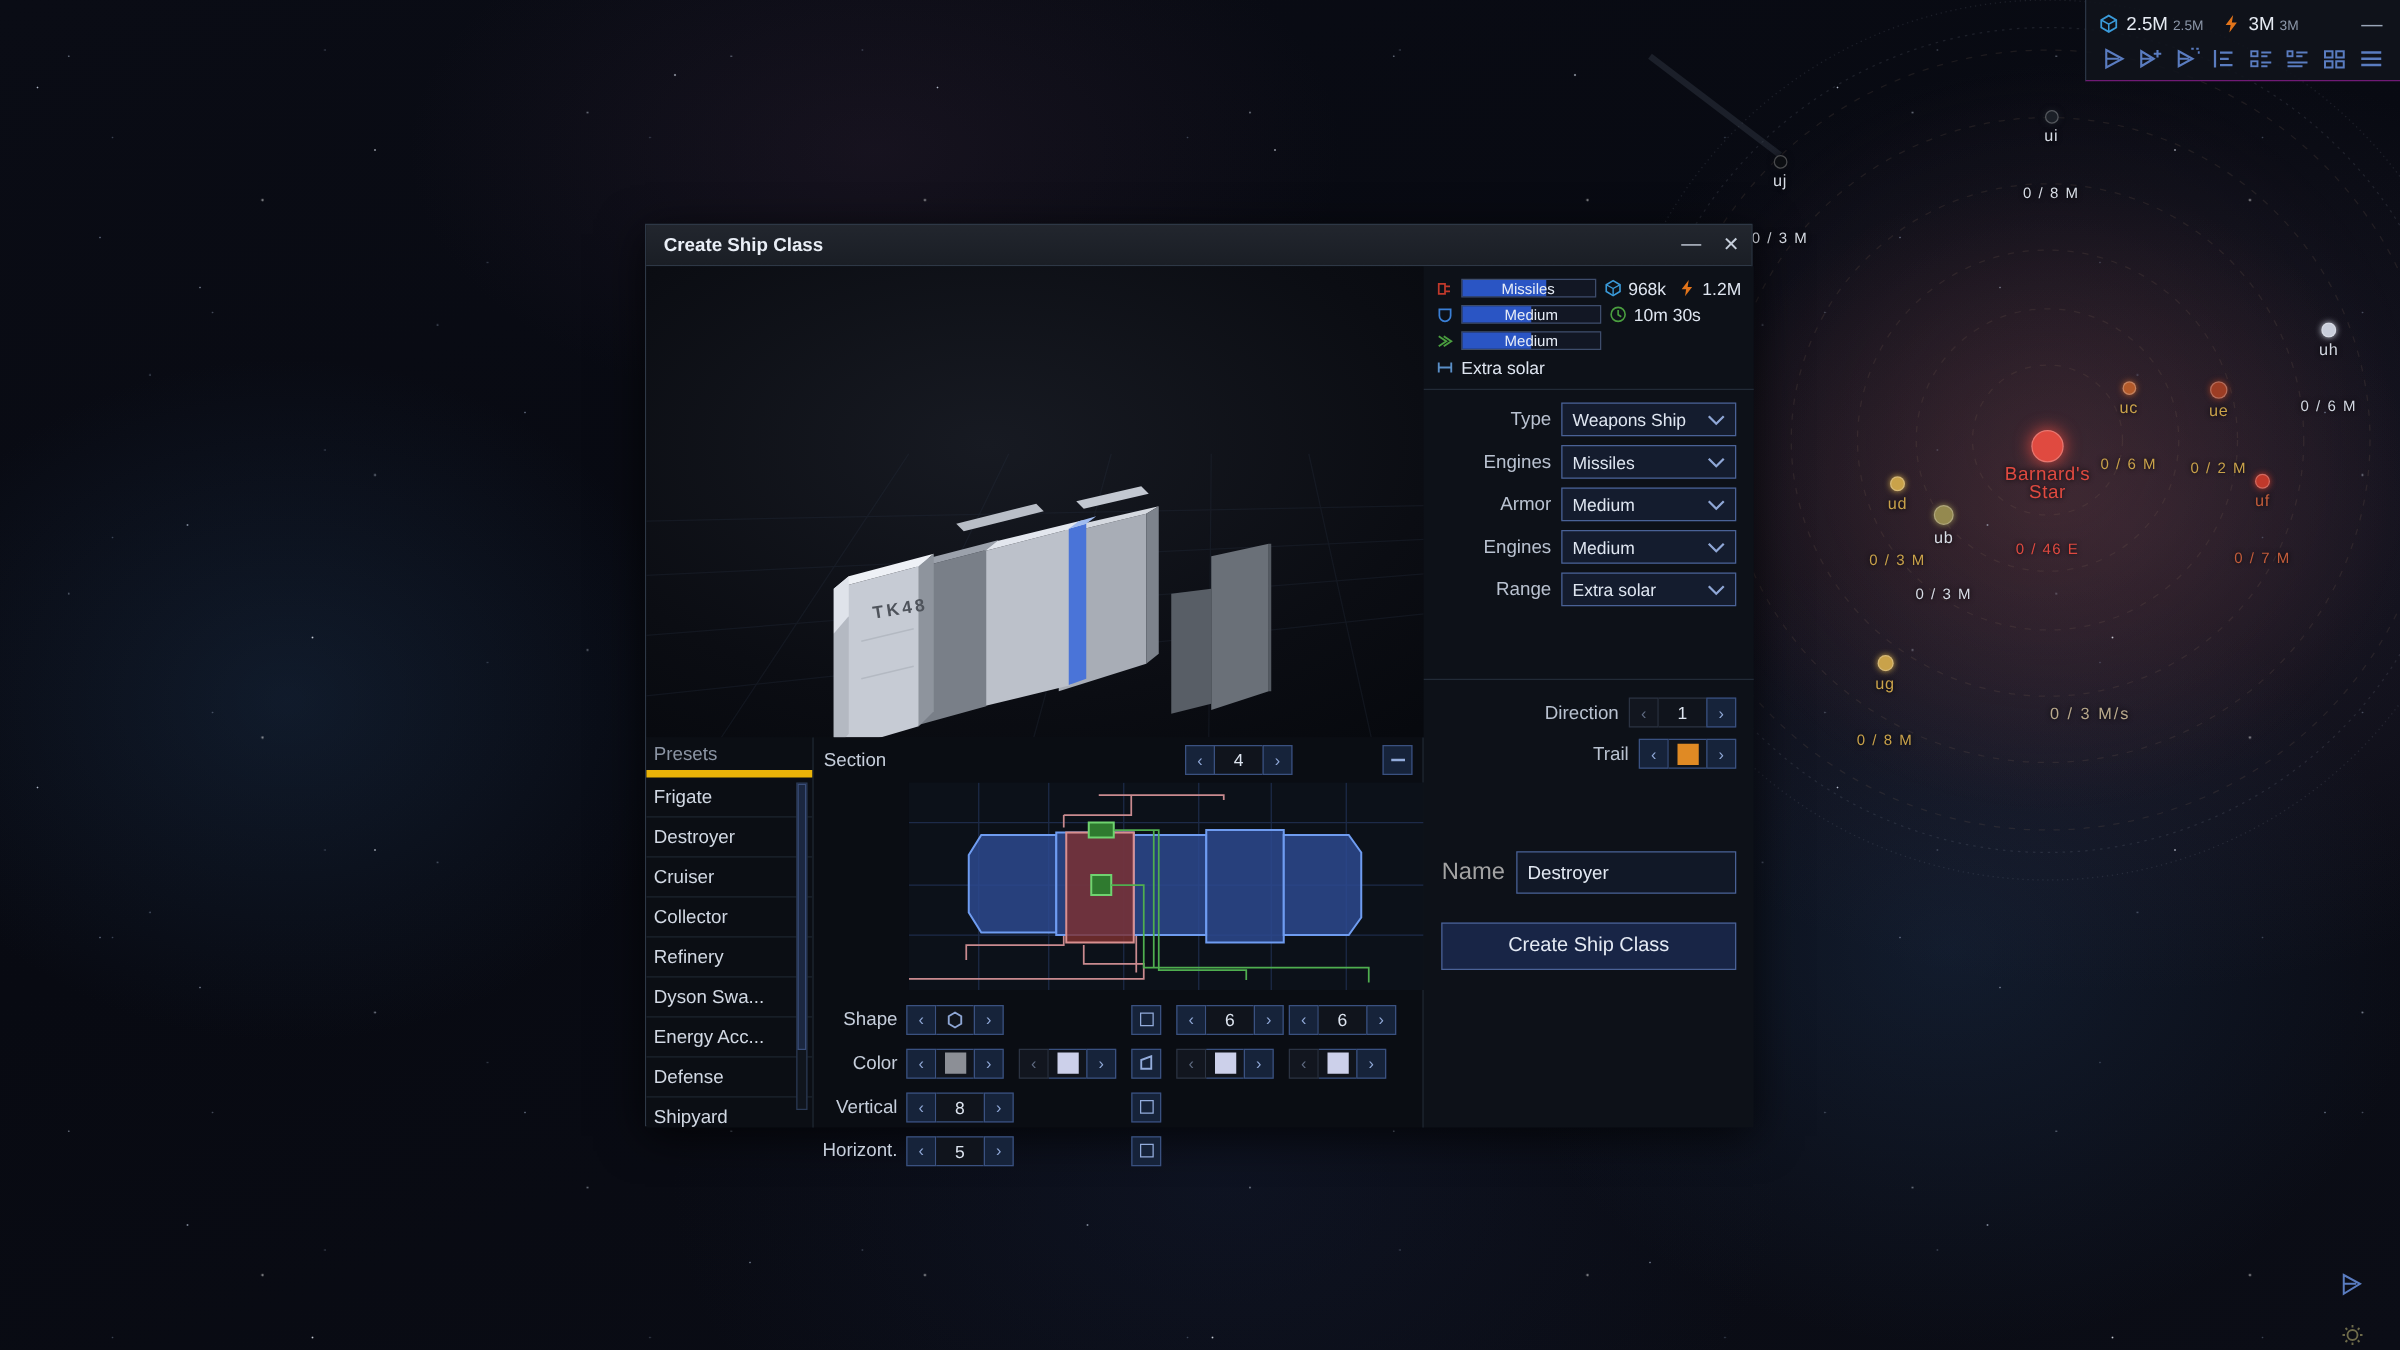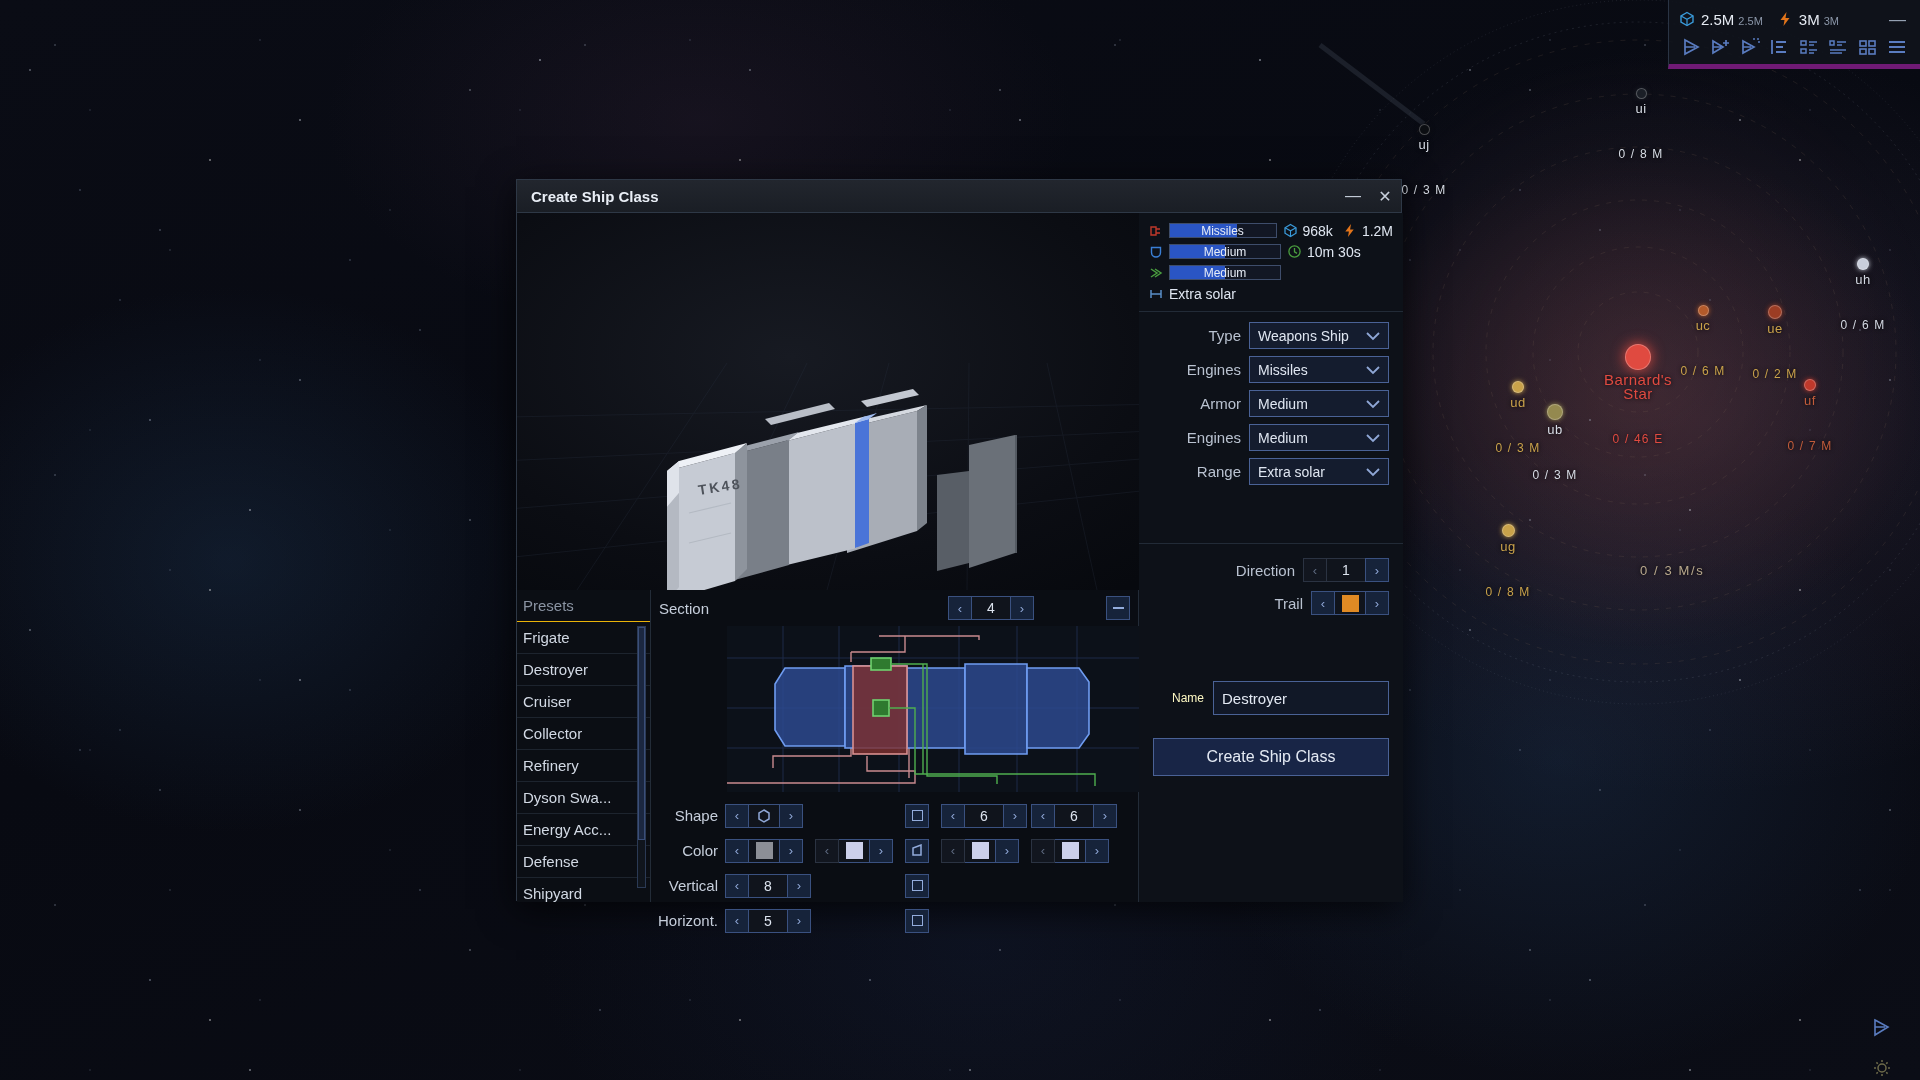--- a/index.html
+++ b/index.html
@@ -72,21 +72,21 @@
   .map-obj .val { line-height: 15px; font-size: 12px; letter-spacing: 1.2px; margin-top: 31px; }
   .map-obj.big .dot { width: 26px; height: 26px; }
   .map-obj.big .nm { font-size: 15px; }
   .speed-label { position: absolute; font-size: 13px; letter-spacing: 1.6px;
                  color: #b9a98c; text-shadow: 0 0 4px rgba(0,0,0,.9); }
 
   
   .hud {
     position: absolute; top: 0; right: 0; width: 252px;
     background: rgba(16,20,28,.86);
-    border-left: 1px solid #2a3444; border-bottom: 5px solid #701a75;
+    border-left: 1px solid #2a3444; border-bottom: 1px solid #701a75;
     padding: 6px 10px 4px;
   }
   .hud-res { display: flex; align-items: center; gap: 6px; height: 26px; }
   .hud-res .grp { display: flex; align-items: baseline; gap: 4px; }
   .hud-res .big { font-size: 15px; color: #e6ebf3; }
   .hud-res .sm { font-size: 11px; color: #8b96a8; }
   .hud-res .spacer { flex: 1; }
   .hud-min { color: #9aa6b8; font-size: 17px; line-height: 1; cursor: pointer; padding: 0 4px; }
   .hud-icons { display: flex; align-items: center; justify-content: space-between;
                padding: 5px 2px 3px; }
@@ -116,21 +116,21 @@
     overflow: hidden;
   }
   .grid-floor { position: absolute; inset: 0; opacity: .5; }
 
   
   .presets {
     position: absolute; left: 0; top: 377px; width: 134px; height: 312px;
     background: #0b0e14; border-right: 1px solid #232c38; overflow: hidden;
   }
   .presets-head { height: 32px; display: flex; align-items: center; padding-left: 6px;
-                  color: #8b94a3; font-size: 15px; border-bottom: 1px solid #eab308; }
+                  color: #8b94a3; font-size: 15px; border-bottom: 6px solid #eab308; }
   .preset-item { height: 32px; display: flex; align-items: center; padding-left: 6px;
                  color: #d2d9e4; font-size: 15px; border-bottom: 1px solid #1d242e; cursor: pointer; }
   .preset-scroll { position: absolute; right: 4px; top: 36px; width: 9px; height: 262px;
                    background: #10151d; border: 1px solid #2b3a55; }
   .preset-thumb { position: absolute; left: 0; top: 0; width: 100%; height: 82%;
                   background: #1b2740; border: 1px solid #3a4e79; cursor: pointer; }
 
   
   .section {
     position: absolute; left: 134px; top: 377px; width: 488px; height: 312px;
@@ -200,21 +200,21 @@
   .mid-divider { position: absolute; left: 0; top: 330px; width: 264px; height: 1px;
                  background: #222b37; }
 
   .dir-block { position: absolute; left: 0; top: 345px; width: 264px; padding: 0 14px; }
   .dir-row { display: flex; align-items: center; justify-content: flex-end;
              gap: 8px; margin-bottom: 9px; }
   .dir-row .dlbl { color: #b9c2d0; font-size: 15px; }
 
   .name-block { position: absolute; left: 0; top: 468px; width: 264px; padding: 0 14px; }
   .name-row { display: flex; align-items: center; justify-content: flex-end; gap: 9px; }
-  .name-row .nlbl { color: #fef9c3; font-size: 12px; margin-left: 28px; }
+  .name-row .nlbl { color: #a3a3a3; font-size: 19px; margin-left: 28px; }
   .name-input { width: 176px; height: 34px; background: #111827; border: 1px solid #4a6296;
                 color: #e3e9f3; font-size: 15px; padding: 0 8px;
                 font-family: "Liberation Sans", sans-serif; }
   .create-btn {
     position: absolute; left: 14px; top: 525px; width: 236px; height: 38px;
     background: #182546; border: 1px solid #4a6296; color: #e4eaf4; font-size: 16px;
     display: flex; align-items: center; justify-content: center; cursor: pointer;
     font-family: "Liberation Sans", sans-serif;
   }
 

